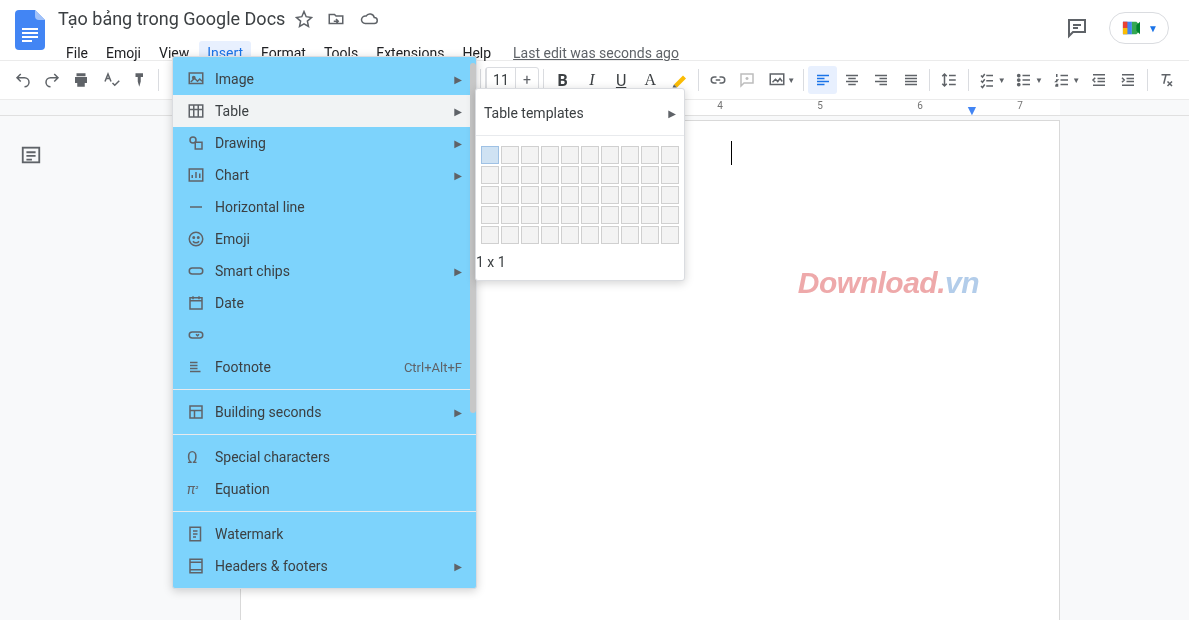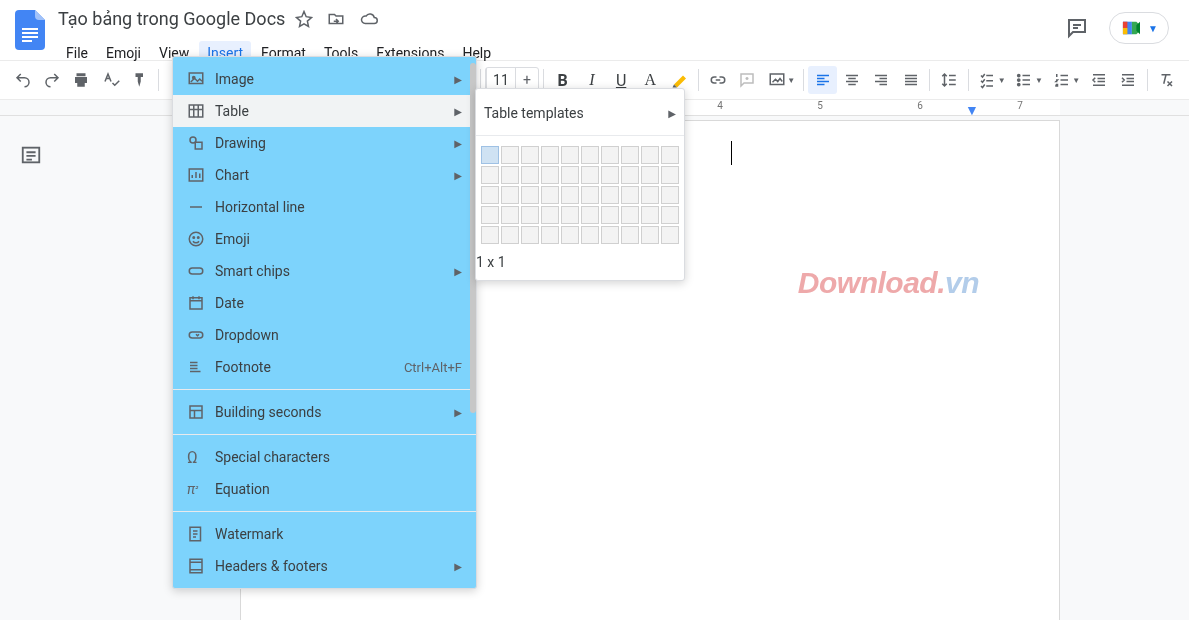--- a/index.html
+++ b/index.html
@@ -181,20 +181,21 @@
     </div>
     <div class="menubar">
       <span class="menuitem">File</span>
       <span class="menuitem">Emoji</span>
       <span class="menuitem">View</span>
       <span class="menuitem active">Insert</span>
       <span class="menuitem">Format</span>
       <span class="menuitem">Tools</span>
       <span class="menuitem">Extensions</span>
       <span class="menuitem">Help</span>
+      <span class="lastedit">Last edit was seconds ago</span>
     </div>
   </div>
   <div class="header-right">
     <span>
         <svg width="24" height="24" viewBox="0 0 24 24" stroke="#5f6368" fill="none" stroke-width="2">
           <path d="M4 4h16v12H8l-4 4z M8 9h8 M8 12h5"></path>
         </svg>
       </span>
     <span class="meet-btn">
       <svg width="22" height="18" viewBox="0 0 24 20">
@@ -443,21 +444,20 @@
       </span>
     <span class="dlabel">Date</span>
   </div>
   <div class="ditem">
     <span class="dicon">
         <svg width="18" height="18" viewBox="0 0 24 24" stroke="#5f6368" fill="none" stroke-width="2">
           <rect x="3" y="8" width="18" height="8" rx="4"></rect>
           <path d="M16 11l-2 2-2-2"></path>
         </svg>
       </span>
-    <span class="dlabel">Dropdown</span>
   </div>
   <div class="ditem">
     <span class="dicon">
         <svg width="18" height="18" viewBox="0 0 24 24" stroke="#5f6368" stroke-width="2">
           <path d="M4 6h10 M4 10h10 M4 14h10 M4 18h14"></path>
         </svg>
       </span>
     <span class="dlabel">Footnote</span>
     <span class="dshort">Ctrl+Alt+F</span>
   </div>

